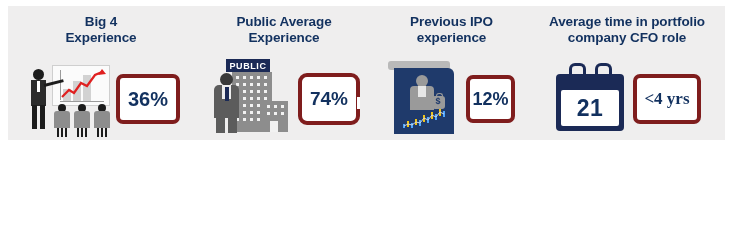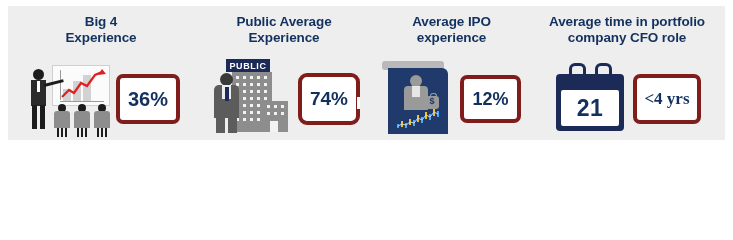--- a/index.html
+++ b/index.html
@@ -19,21 +19,21 @@
        display:flex;align-items:center;justify-content:center;gap:6px;}
 
   
   .badge{box-sizing:border-box;border:4px solid #7f1d1d;border-radius:7px;
          background:#ffffff;display:flex;align-items:center;justify-content:center;
          color:#12315f;font-weight:700;position:relative;}
   .badge.b36{width:64px;height:50px;font-size:20px;}
   .badge.b74{width:62px;height:52px;font-size:19px;border-radius:9px;}
   .badge.b74:after{content:"";position:absolute;right:-4px;top:20px;width:3px;height:12px;
                    background:#ffffff;}
-  .badge.b12{width:61px;height:48px;font-size:18px;}
+  .badge.b12{width:49px;height:48px;font-size:18px;}
   .badge.byrs{width:68px;height:50px;font-size:17px;
               font-family:"Liberation Serif","DejaVu Serif",serif;font-weight:700;}
 
   
   .ic1{position:relative;width:88px;height:72px;}
   .board{position:absolute;left:30px;top:2px;width:56px;height:39px;background:#fbfbfb;
          border:1.5px solid #cfcfcf;}
   .board .bar{position:absolute;bottom:4px;background:#d2d2d2;}
   .board .bar.a{left:10px;width:8px;height:12px;}
   .board .bar.b{left:20px;width:8px;height:20px;}
@@ -223,21 +223,21 @@
             <span class="m-legL"></span>
             <span class="m-legR"></span>
         </div>
       </div>
       <div class="badge b74">74%</div>
     </div>
   </div>
 
   <div class="stat s3">
     <div class="title">
-      <span class="ln">Average IPO</span>
+      <span class="ln">Previous IPO</span>
       <span class="ln">experience</span>
     </div>
     <div class="row">
       <div class="ic3">
         <div class="fold"></div>
         <div class="doc">
           <span class="d-head"></span>
             <span class="d-body"></span>
             <span class="d-shirt"></span>
           <span class="d-bag"></span>

